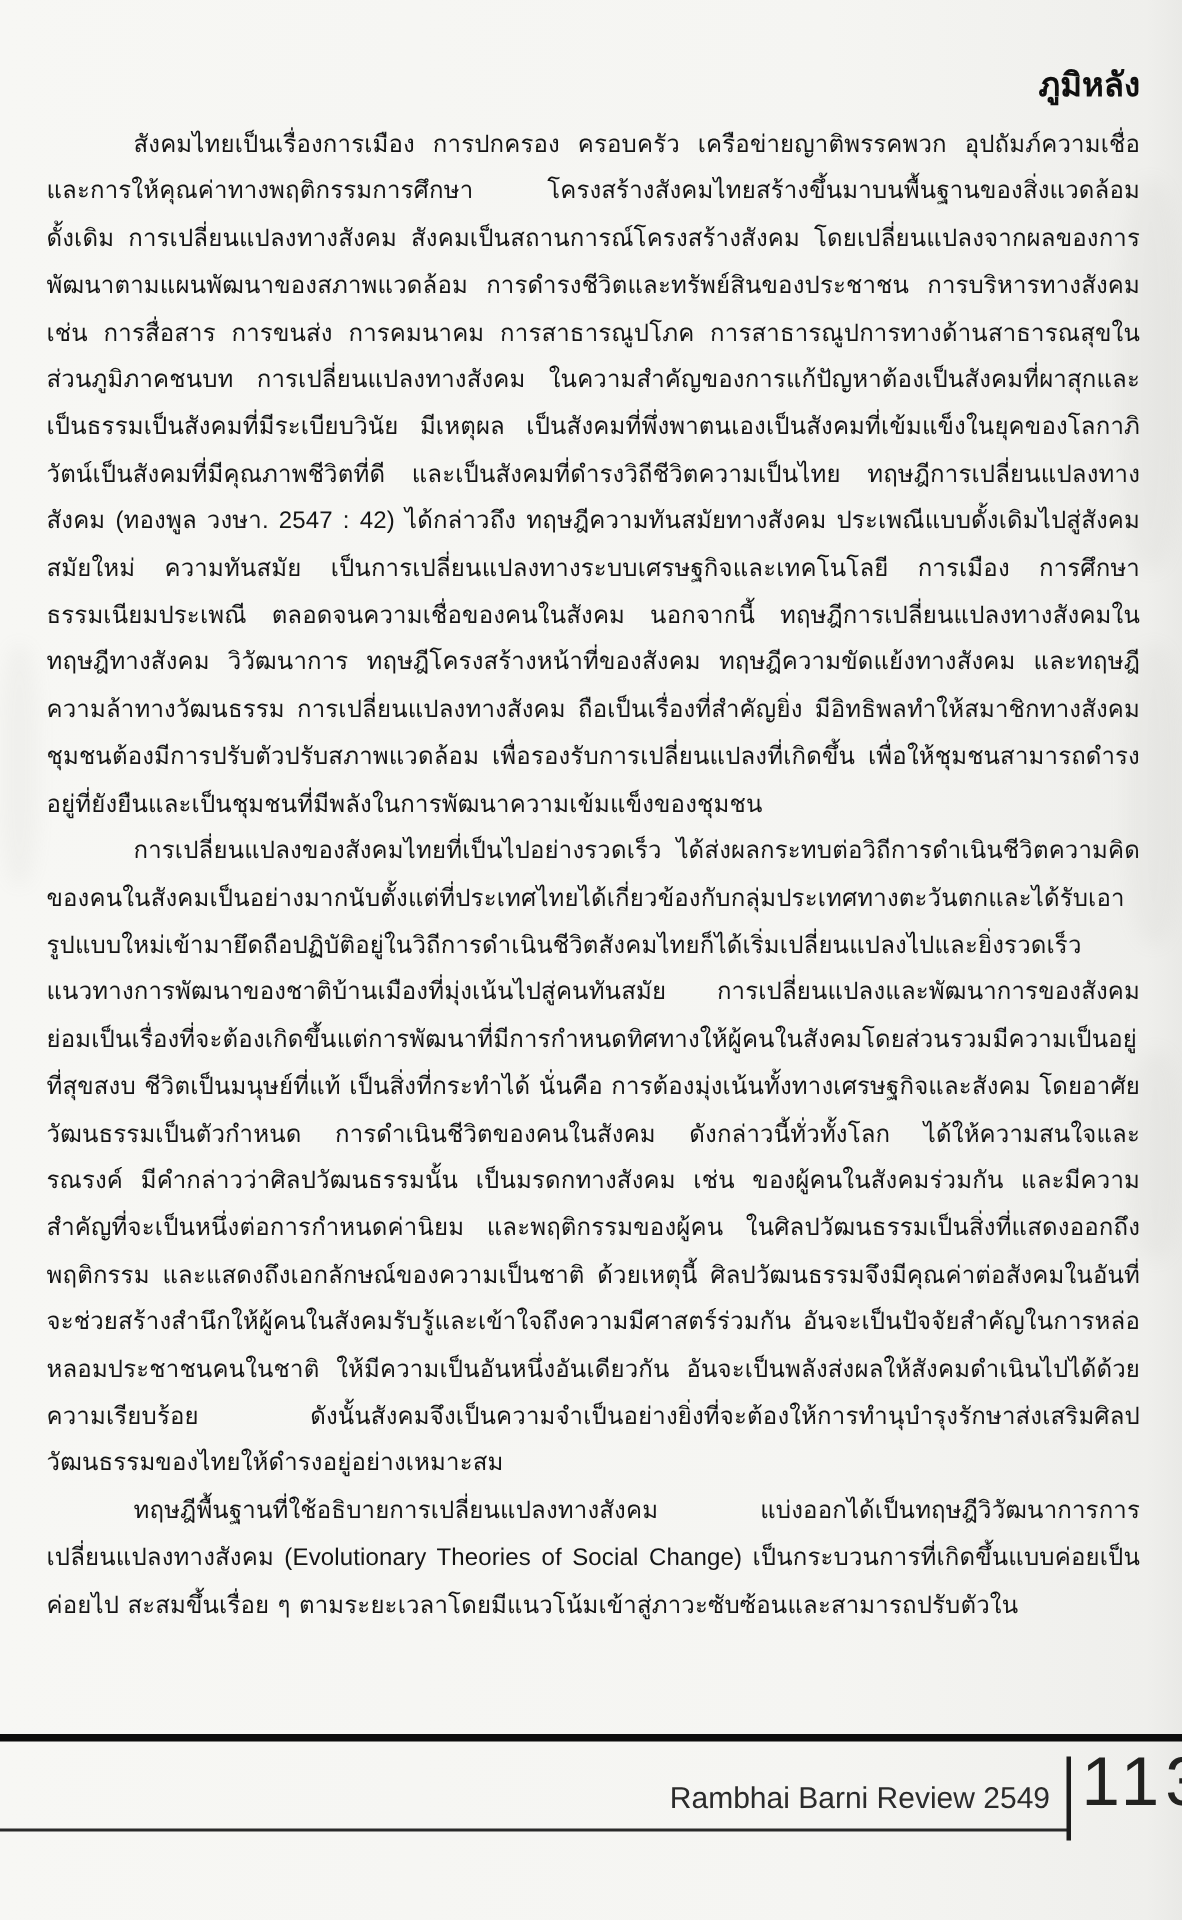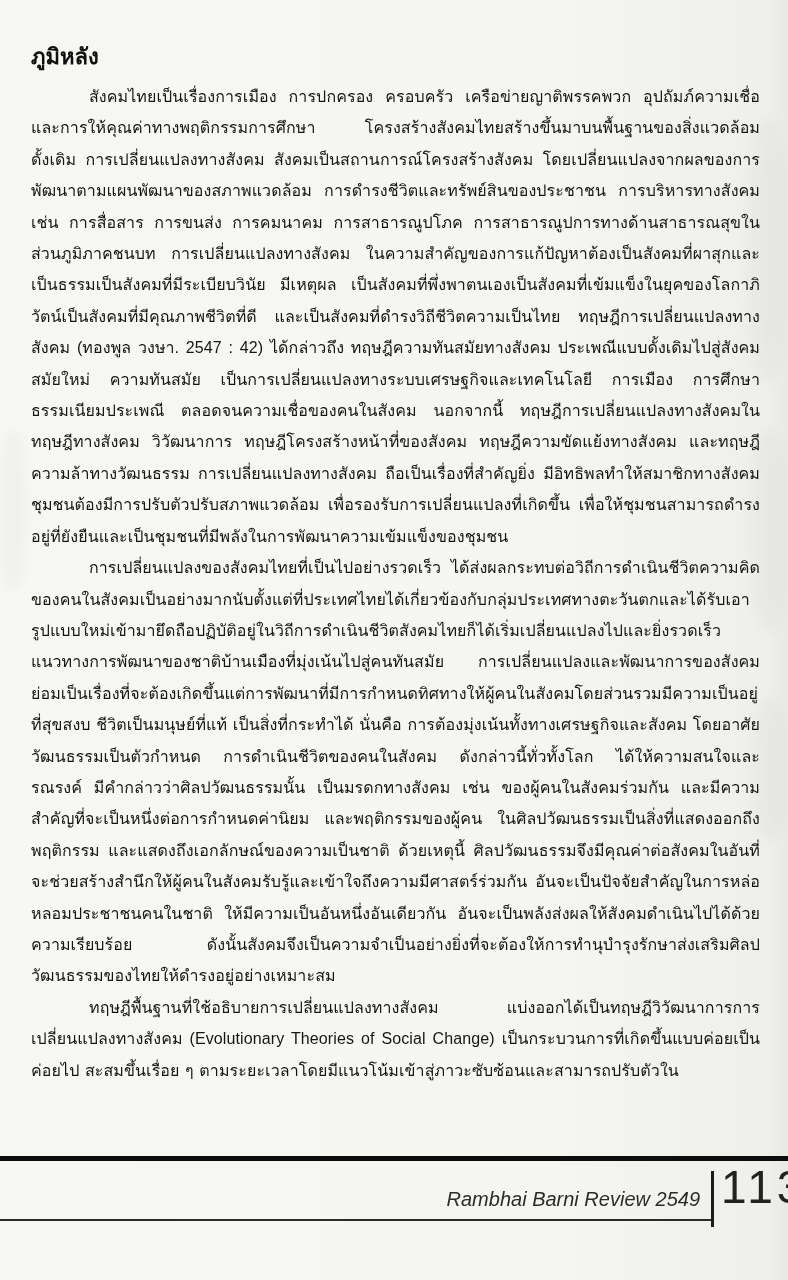--- a/index.html
+++ b/index.html
@@ -33,20 +33,21 @@
     top: 42px;
     width: 729px;
     color: #151515;
   }
   .heading {
     font-size: 22px;
     font-weight: bold;
     margin: 0 0 9px 0;
     line-height: 30px;
     color: #0f0f0f;
+    text-align: right;
   }
   .para {
     margin: 0;
     font-size: 16px;
     line-height: 31.4px;
     text-align: justify;
     text-indent: 58px;
     letter-spacing: 0.1px;
     word-spacing: 1px;
   }
@@ -72,21 +73,20 @@
     left: 711px;
     top: 1171px;
     width: 3px;
     height: 56px;
     background: #1c1c1c;
   }
   .footer-journal {
     position: absolute;
     right: 88px;
     top: 1188px;
-    font-style: italic;
     font-size: 20px;
     color: #2b2b2b;
     white-space: nowrap;
   }
   .footer-pagenum {
     position: absolute;
     left: 721px;
     top: 1164px;
     font-size: 46px;
     line-height: 1;

